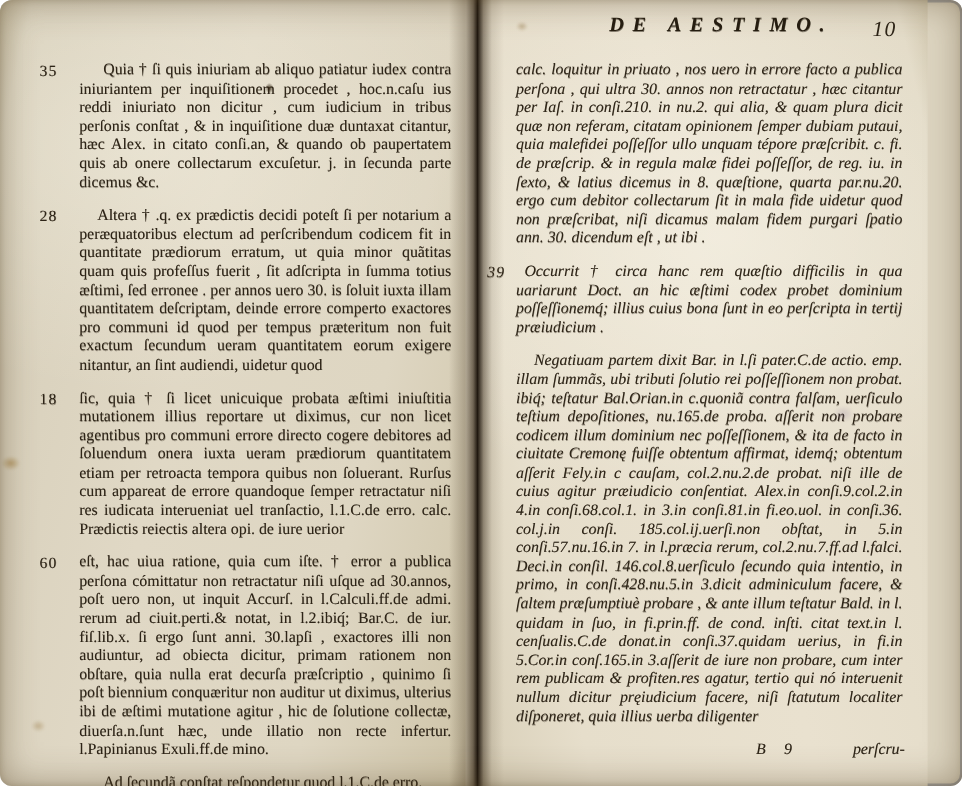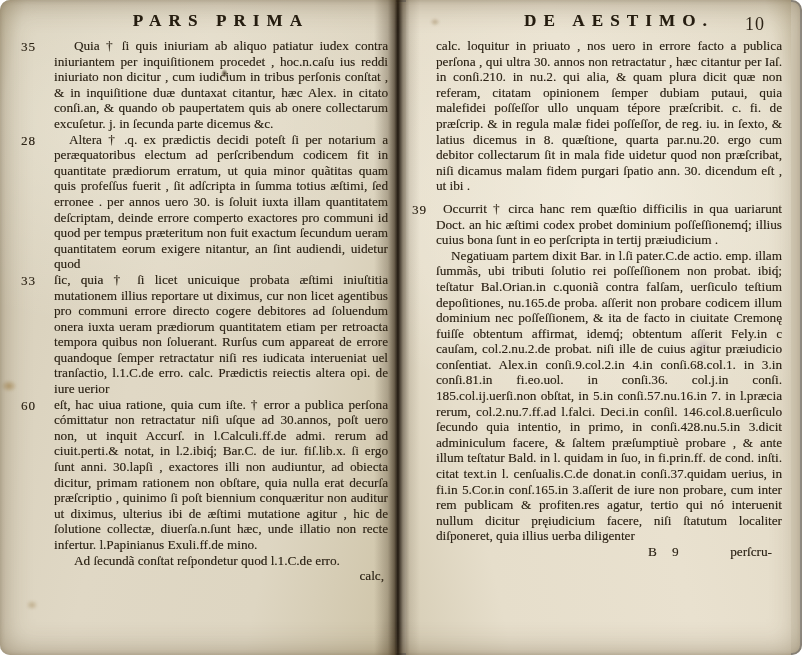--- a/index.html
+++ b/index.html
@@ -9,24 +9,25 @@
     box-shadow: inset 0 0 0 2px #a6a6a6;
   }
   .page{position:absolute;top:0;height:655px;}
   .page.left{
     left:0;width:396px;
     background:
       radial-gradient(ellipse 420px 300px at 30% 18%, rgba(255,252,240,0.35), rgba(0,0,0,0) 70%),
       linear-gradient(103deg,#c7bda2 0%, #d7cfba 5%, #e0d8c5 40%, #ded6c2 72%, #d0c6ab 96%, #bdb296 100%);
   }
   .page.right{
-    left:406px;width:385px;
+    left:388px;width:385px;
     background:
       radial-gradient(ellipse 430px 320px at 55% 30%, rgba(255,253,244,0.4), rgba(0,0,0,0) 72%),
       linear-gradient(257deg,#cfc5ac 0%, #e2dac6 5%, #e9e1cf 45%, #e6decb 80%, #d8cfb8 98%);
+    font-style: italic;
   }
   .gutter{
     position:absolute;left:374px;top:0;width:46px;height:655px;z-index:5;pointer-events:none;
     background:linear-gradient(to right,
       rgba(59,44,24,0) 0%, rgba(59,44,24,0.28) 30%, rgba(43,30,14,0.62) 44%,
       rgba(22,14,6,0.95) 52%, rgba(43,30,14,0.45) 63%, rgba(59,44,24,0.12) 78%, rgba(59,44,24,0) 100%);
   }
   .vignette{
     position:absolute;inset:0;z-index:6;pointer-events:none;border-radius:10px;
     box-shadow: inset 0 0 30px rgba(82,62,32,0.45), inset 0 0 5px rgba(82,62,32,0.25);
@@ -46,21 +47,21 @@
     text-align:center;white-space:nowrap;
     text-shadow:0.3px 0.3px 0 rgba(36,28,16,0.5);
   }
   .page.left .running-head{left:54px;width:334px;}
   .page.right .running-head{left:40px;width:346px;}
   .folio{
     position:absolute;top:14px;right:26px;z-index:2;
     font-family:"Liberation Serif","DejaVu Serif",serif;
     font-size:18px;color:#2d2417;letter-spacing:1px;
   }
-  .para{position:relative;margin:0;}
+  .para{position:relative;margin:12px;}
   .para .num{position:absolute;left:-33px;top:1px;font-size:13px;letter-spacing:1px;}
   .page.right .para .num{left:-24px;}
   .indent-lg{text-indent:20px;}
   .indent-md{text-indent:15px;}
   .indent-sm{text-indent:7px;}
   .gap-top{margin-top:7px;}
   .catchword-line{text-align:right;padding-right:4px;}
   .sig-line{display:flex;padding-left:212px;justify-content:space-between;padding-right:10px;}
   .sig-line .sig{letter-spacing:6px;}
   .stain{position:absolute;pointer-events:none;z-index:4;border-radius:50%;}
@@ -69,35 +70,34 @@
   .s3{left:26px;top:600px;width:12px;height:10px;background:radial-gradient(ellipse,rgba(140,105,45,0.35),rgba(140,105,45,0) 70%);filter:blur(1px);}
   .s4{left:694px;top:338px;width:18px;height:14px;background:radial-gradient(ellipse,rgba(118,92,140,0.22),rgba(118,92,140,0) 70%);filter:blur(1px);}
   .s5{left:430px;top:18px;width:10px;height:8px;background:radial-gradient(ellipse,rgba(120,85,30,0.35),rgba(120,85,30,0) 70%);filter:blur(1px);}
 </style>
 </head>
 <body>
 
 <div class="scan">
 
   <div class="page left">
-    <div class="running-head">PARS PRIMA</div>
     <div class="text-block">
 
       <div class="para">
         <span class="num">35</span>
         <span class="indent-lg" style="display:block;">Quia † ſi quis iniuriam ab aliquo patiatur iudex contra iniuriantem per inquiſitionem procedet , hoc.n.caſu ius reddi iniuriato non dicitur , cum iudicium in tribus perſonis conſtat , &amp; in inquiſitione duæ duntaxat citantur, hæc Alex. in citato conſi.an, &amp; quando ob paupertatem quis ab onere collectarum excuſetur. j. in ſecunda parte dicemus &amp;c.</span>
       </div>
 
       <div class="para">
         <span class="num">28</span>
         <span class="indent-md" style="display:block;">Altera † .q. ex prædictis decidi poteſt ſi per notarium a peræquatoribus electum ad perſcribendum codicem fit in quantitate prædiorum erratum, ut quia minor quãtitas quam quis profeſſus fuerit , ſit adſcripta in ſumma totius æſtimi, ſed erronee . per annos uero 30. is ſoluit iuxta illam quantitatem deſcriptam, deinde errore comperto exactores pro communi id quod per tempus præteritum non fuit exactum ſecundum ueram quantitatem eorum exigere nitantur, an ſint audiendi, uidetur quod</span>
       </div>
 
       <div class="para">
-        <span class="num">33</span>
+        <span class="num">18</span>
         <span style="display:block;">ſic, quia † ſi licet unicuique probata æſtimi iniuſtitia mutationem illius reportare ut diximus, cur non licet agentibus pro communi errore directo cogere debitores ad ſoluendum onera iuxta ueram prædiorum quantitatem etiam per retroacta tempora quibus non ſoluerant. Rurſus cum appareat de errore quandoque ſemper retractatur niſi res iudicata interueniat uel tranſactio, l.1.C.de erro. calc. Prædictis reiectis altera opi. de iure uerior</span>
       </div>
 
       <div class="para">
         <span class="num">60</span>
         <span style="display:block;">eſt, hac uiua ratione, quia cum iſte. † error a publica perſona cómittatur non retractatur niſi uſque ad 30.annos, poſt uero non, ut inquit Accurſ. in l.Calculi.ff.de admi. rerum ad ciuit.perti.&amp; notat, in l.2.ibiq́; Bar.C. de iur. fiſ.lib.x. ſi ergo ſunt anni. 30.lapſi , exactores illi non audiuntur, ad obiecta dicitur, primam rationem non obſtare, quia nulla erat decurſa præſcriptio , quinimo ſi poſt biennium conquæritur non auditur ut diximus, ulterius ibi de æſtimi mutatione agitur , hic de ſolutione collectæ, diuerſa.n.ſunt hæc, unde illatio non recte infertur. l.Papinianus Exuli.ff.de mino.</span>
       </div>
 
       <div class="para indent-lg">Ad ſecundã conſtat reſpondetur quod l.1.C.de erro.</div>
 

